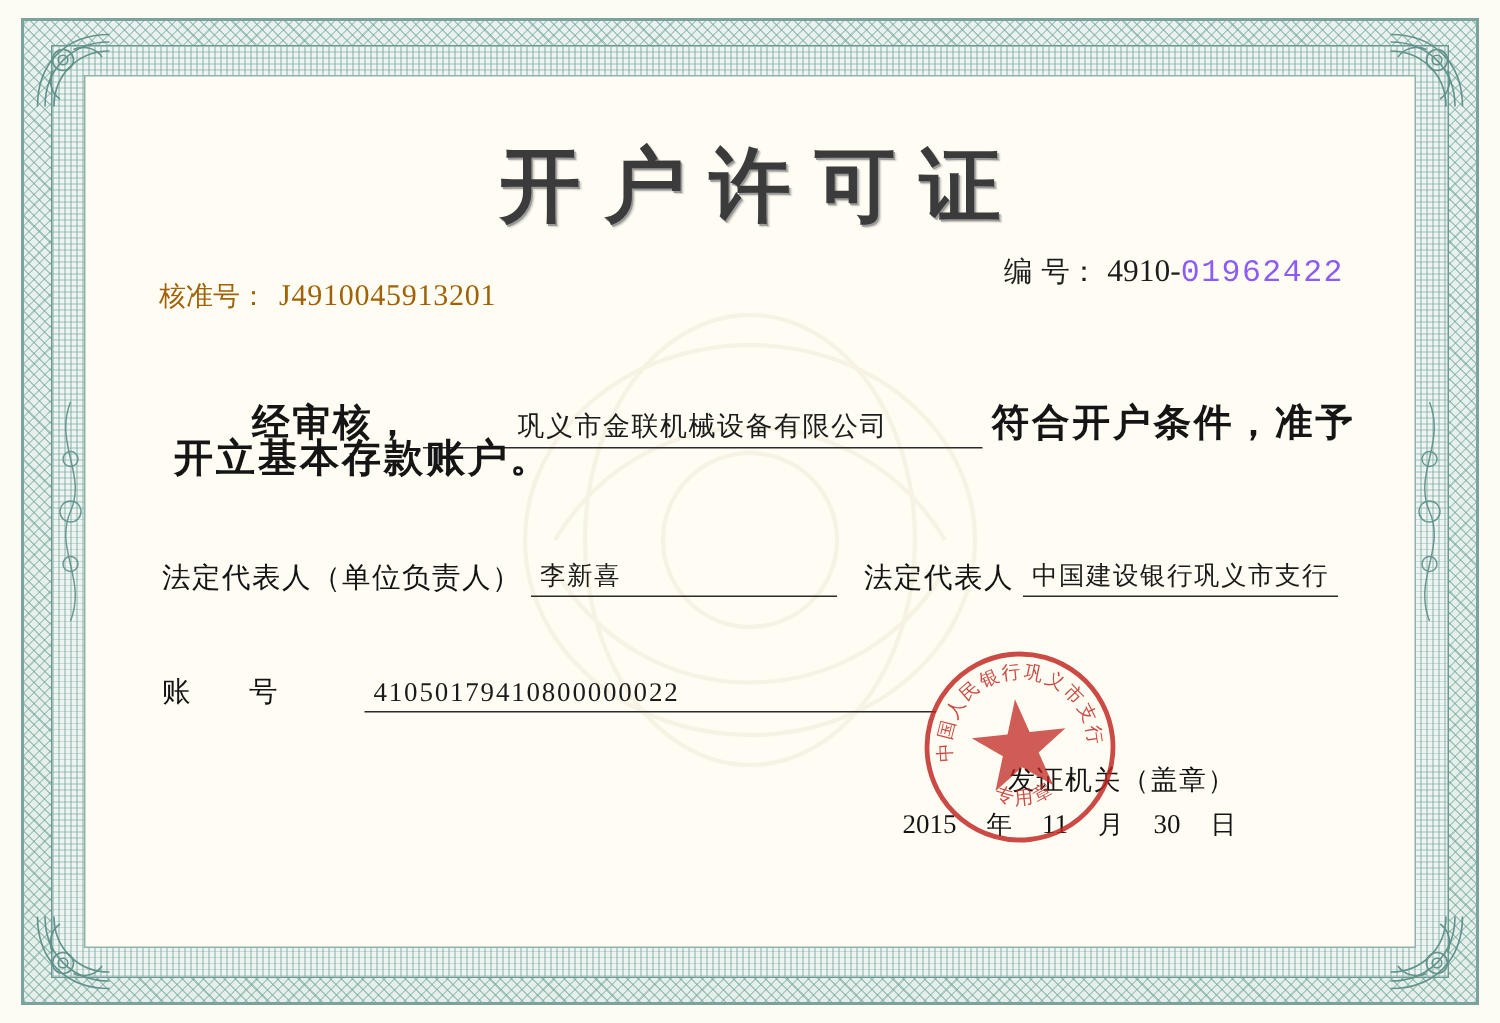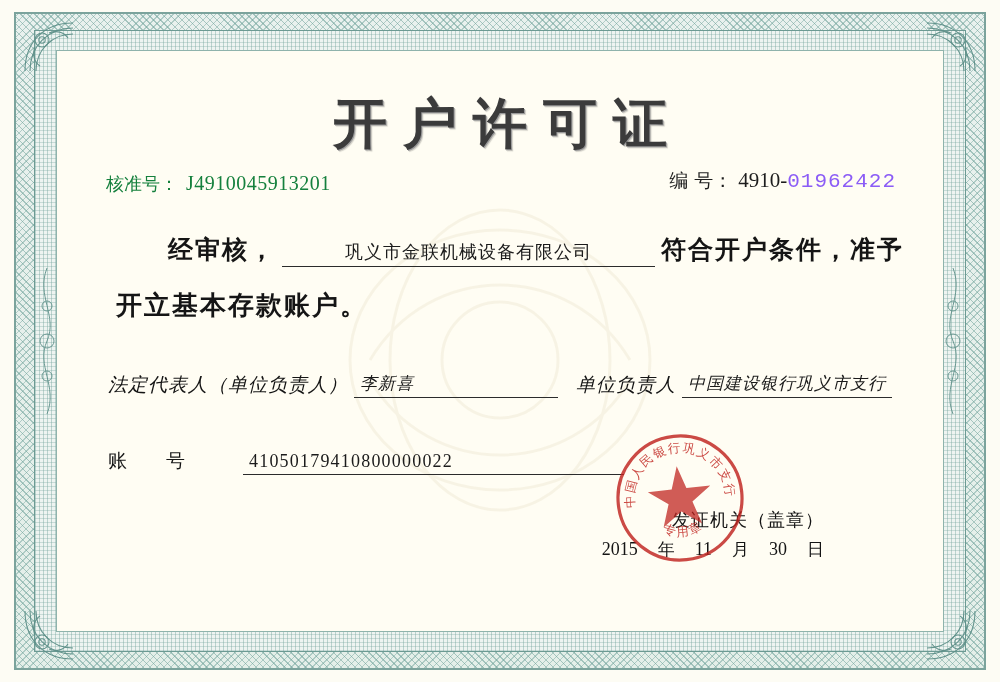--- a/index.html
+++ b/index.html
@@ -94,23 +94,23 @@
     font-weight: bold;
     font-size: 54px;
     letter-spacing: 16px;
     text-indent: 16px;
     color: #3b3b3b;
     text-shadow: 1px 1px 0 #9a9a9a, 2px 2px 1px rgba(0,0,0,0.18);
   }
 
   .row-approval {
     position: absolute;
-    left: 50px; top: 122px;
+    left: 50px; top: 135px;
     font-size: 19px;
-    color: #15803d;
+    color: #a16207;
     font-family: "DejaVu Sans", sans-serif;
   }
   .row-approval .label { font-size: 18px; }
   .row-approval .value {
     font-family: "Liberation Serif", serif;
     font-size: 20px;
     margin-left: 8px;
     letter-spacing: 0.5px;
   }
 
@@ -151,42 +151,41 @@
     border-bottom: 1.5px solid #2b2b2b;
     margin: 0 6px;
     text-align: center;
     font-family: "Liberation Serif", serif;
     font-weight: normal;
     font-size: 18px;
     color: #1b1b1b;
     padding-bottom: 2px;
     letter-spacing: 1px;
   }
-  .body-line1 .tail { letter-spacing: 2px; }
+  .body-line1 .tail { letter-spacing: 2px; margin-top: 32px; }
 
   .body-line2 {
     position: absolute;
     left: 60px; top: 238px;
     font-family: "DejaVu Sans", sans-serif;
     font-size: 26px;
     font-weight: bold;
     color: #151515;
     letter-spacing: 2px;
   }
 
   .row-rep {
     position: absolute;
     left: 52px; right: 48px; top: 322px;
     display: flex;
     align-items: center;
     font-family: "DejaVu Sans", sans-serif;
     font-size: 19px;
     color: #141414;
     white-space: nowrap;
-    font-style: italic;
   }
   .row-rep .lbl { letter-spacing: 1px; }
   .underline-val {
     flex: 1;
     border-bottom: 1.2px solid #2b2b2b;
     margin: 0 4px 0 6px;
     font-family: "Liberation Serif", serif;
     font-size: 17px;
     letter-spacing: 1px;
     padding: 0 6px 2px 6px;
@@ -357,21 +356,21 @@
       <span class="lead">经审核，</span>
       <span class="fill">巩义市金联机械设备有限公司</span>
       <span class="tail">符合开户条件，准予</span>
     </div>
 
     <div class="body-line2">开立基本存款账户。</div>
 
     <div class="row-rep">
       <span class="lbl">法定代表人（单位负责人）</span>
       <span class="underline-val">李新喜</span>
-      <span class="lbl2">单位负责人</span>
+      <span class="lbl2">法定代表人</span>
       <span class="underline-val">中国建设银行巩义市支行</span>
     </div>
 
     <div class="row-account">
       <span class="lbl">账　号</span>
       <span class="underline-val">41050179410800000022</span>
     </div>
 
     <div class="issuer">发证机关（盖章）</div>
 

